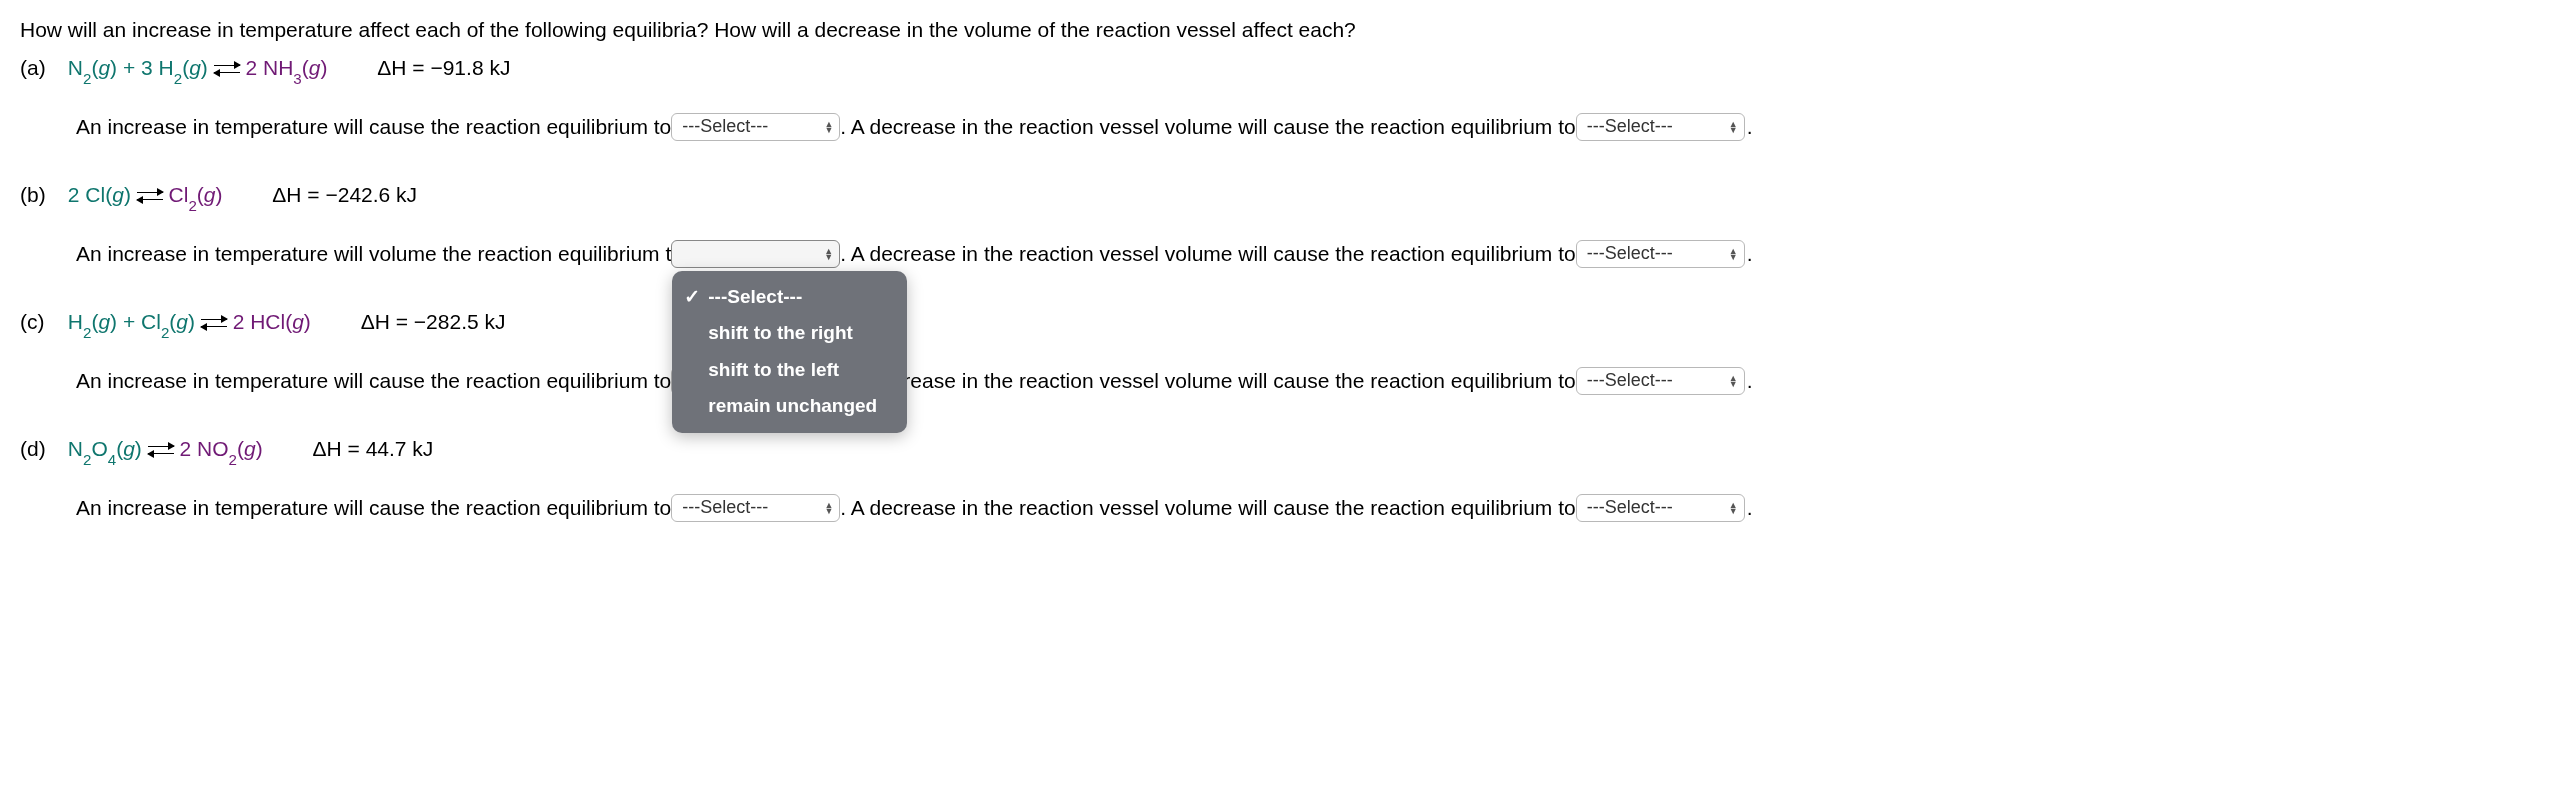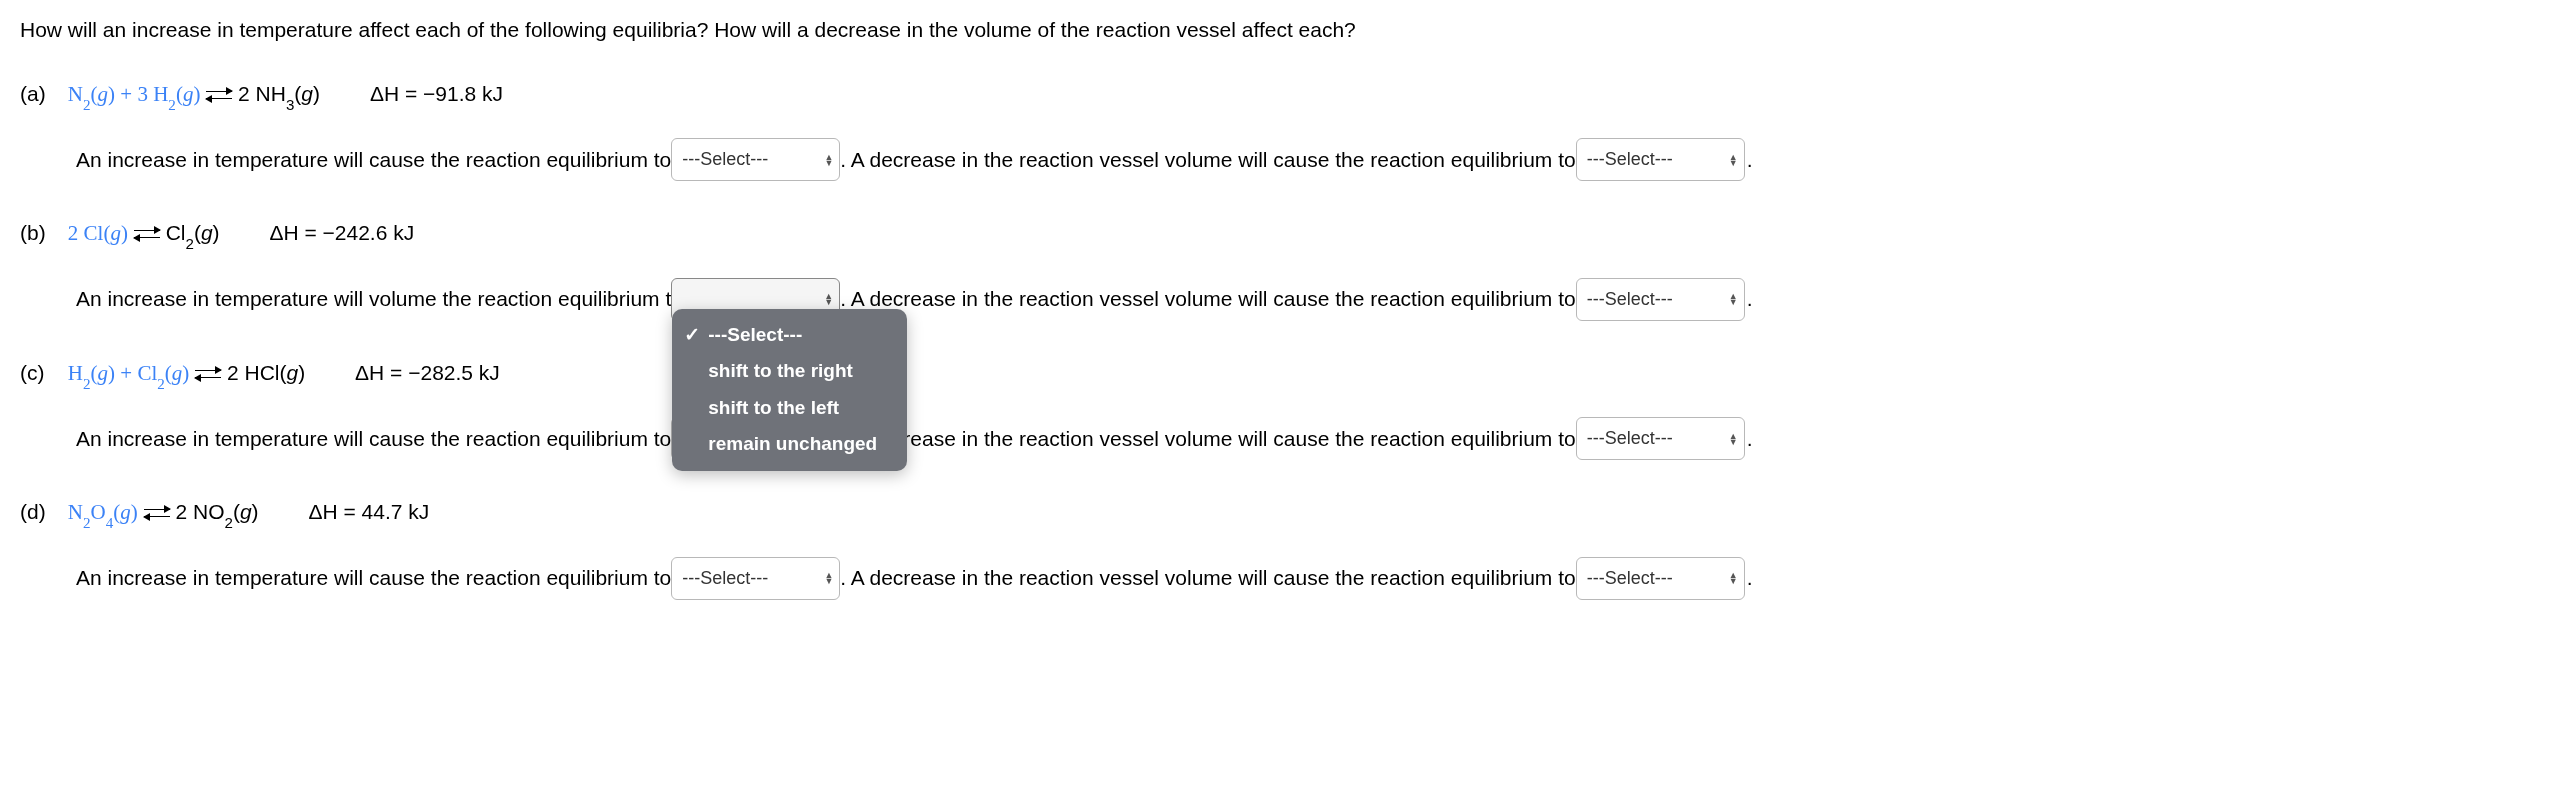--- a/index.html
+++ b/index.html
@@ -6,45 +6,45 @@
   body {
     font-family: -apple-system, BlinkMacSystemFont, "Segoe UI", Arial, sans-serif;
     font-size: 21px;
     color: #000;
     background: #fff;
     margin: 0;
     padding: 14px 20px;
     line-height: 1.5;
     width: 2576px;
   }
-  .intro { margin-bottom: 32px; }
+  .intro { margin-bottom: 6px; }
   .part { margin-bottom: 12px; }
   .part-label { display: inline-block; width: 42px; vertical-align: top; }
   .equation { display: inline-block; margin-right: 44px; }
-  .red { color: #3b82f6; font-family: Liberation Serif, serif; }
-  .blue { color: #000000; }
+  .red { color: #0f766e; }
+  .blue { color: #701a75; }
   .delta { display: inline-block; }
   .subq {
     margin-left: 56px;
     margin-top: 28px;
     margin-bottom: 36px;
     display: flex;
     align-items: center;
     flex-wrap: nowrap;
     position: relative;
   }
   .subq span.txt { white-space: nowrap; }
   .select-box {
     display: inline-flex;
     align-items: center;
     justify-content: space-between;
     border: 1px solid #b8b8b8;
     border-radius: 6px;
     padding: 0 6px 0 10px;
-    height: 43px;
+    height: 28px;
     min-width: 169px;
     background: #fff;
     font-size: 18px;
     color: #333;
     cursor: pointer;
     position: relative;
   }
   .select-box .arrows {
     margin-left: 10px;
     display: inline-flex;

